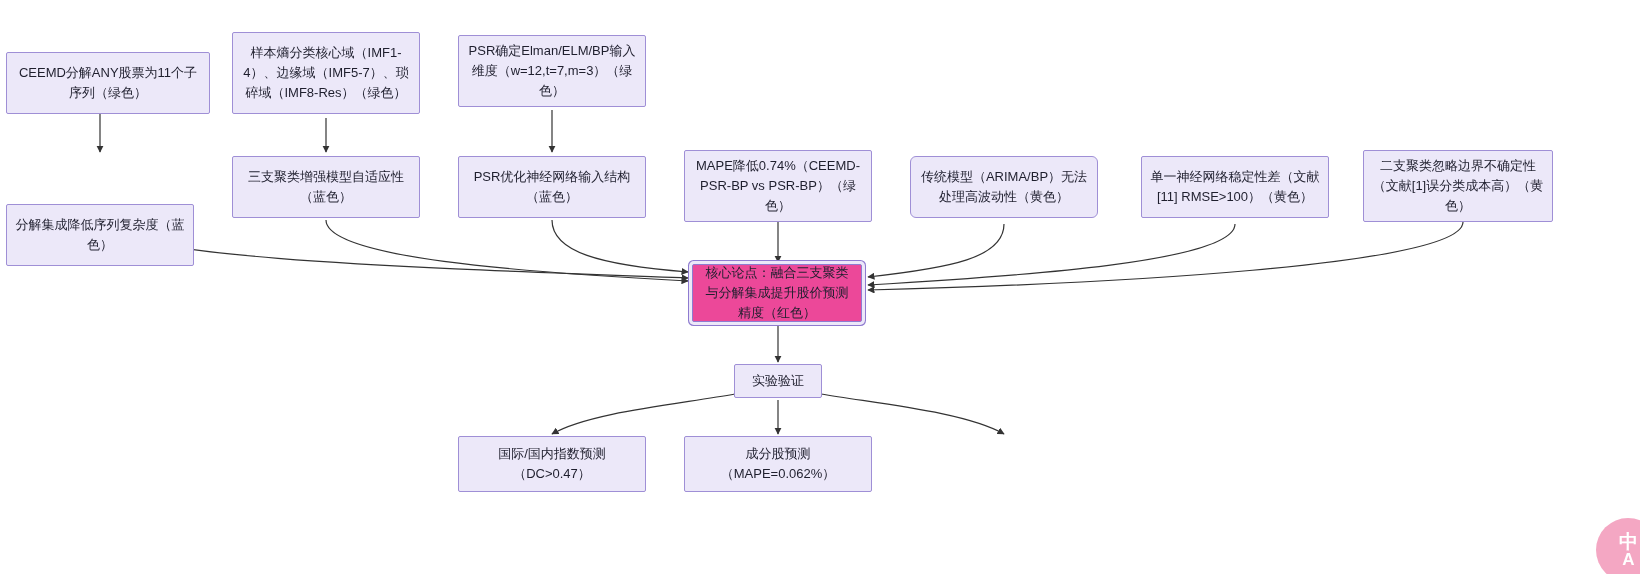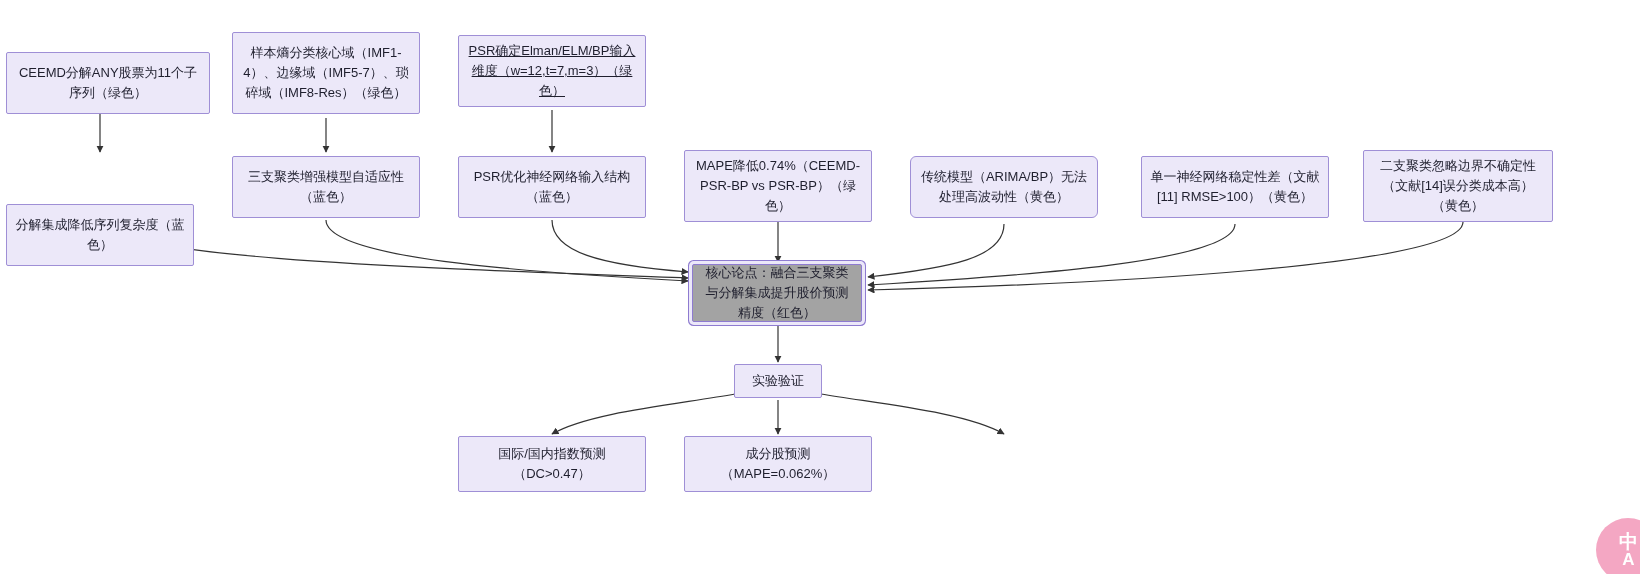--- a/index.html
+++ b/index.html
@@ -19,21 +19,21 @@
     align-items:center;
     justify-content:center;
     text-align:center;
     color:#1f1f2e;
     font-size:13px;
     line-height:1.55;
     padding:4px 8px;
   }
   .node span{display:block;width:100%;}
   .node.core{
-    background:#a3a3a3;
+    background:#ec4899;
     border:1px solid #8e7bd0;
     box-shadow:0 0 0 3px #ECE8F9, 0 0 0 4px #8e7bd0;
   }
   .watermark{
     position:absolute;
     width:64px;height:64px;
     border-radius:50%;
     background:#F4A7C3;
     display:flex;align-items:center;justify-content:center;
     color:#ffffff;
@@ -83,21 +83,21 @@
   </svg>
 
   <div class="node" style="left:6px;top:44px;width:204px;height:62px;margin-top:8px;">
     <span>CEEMD分解ANY股票为11个子序列（绿色）</span>
   </div>
 
   <div class="node" style="left:232px;top:32px;width:188px;height:82px;">
     <span>样本熵分类核心域（IMF1-4）、边缘域（IMF5-7）、琐碎域（IMF8-Res）（绿色）</span>
   </div>
 
-  <div class="node" style="left:458px;top:35px;width:188px;height:72px;text-decoration:underline;">
+  <div class="node" style="left:458px;top:35px;width:188px;height:72px;">
     <span>PSR确定Elman/ELM/BP输入维度（w=12,t=7,m=3）（绿色）</span>
   </div>
 
   <div class="node" style="left:6px;top:156px;width:188px;height:62px;margin-top:48px;">
     <span>分解集成降低序列复杂度（蓝色）</span>
   </div>
 
   <div class="node" style="left:232px;top:156px;width:188px;height:62px;">
     <span>三支聚类增强模型自适应性（蓝色）</span>
   </div>
@@ -112,21 +112,21 @@
 
   <div class="node" style="left:910px;top:156px;width:188px;height:62px;border-radius:6px;">
     <span>传统模型（ARIMA/BP）无法处理高波动性（黄色）</span>
   </div>
 
   <div class="node" style="left:1141px;top:156px;width:188px;height:62px;">
     <span>单一神经网络稳定性差（文献[11] RMSE&gt;100）（黄色）</span>
   </div>
 
   <div class="node" style="left:1363px;top:150px;width:190px;height:72px;">
-    <span>二支聚类忽略边界不确定性（文献[14]误分类成本高）（黄色）</span>
+    <span>二支聚类忽略边界不确定性（文献[1]误分类成本高）（黄色）</span>
   </div>
 
   <div class="node core" style="left:692px;top:264px;width:170px;height:58px;">
     <span>核心论点：融合三支聚类与分解集成提升股价预测精度（红色）</span>
   </div>
 
   <div class="node" style="left:734px;top:364px;width:88px;height:34px;">
     <span>实验验证</span>
   </div>
 

